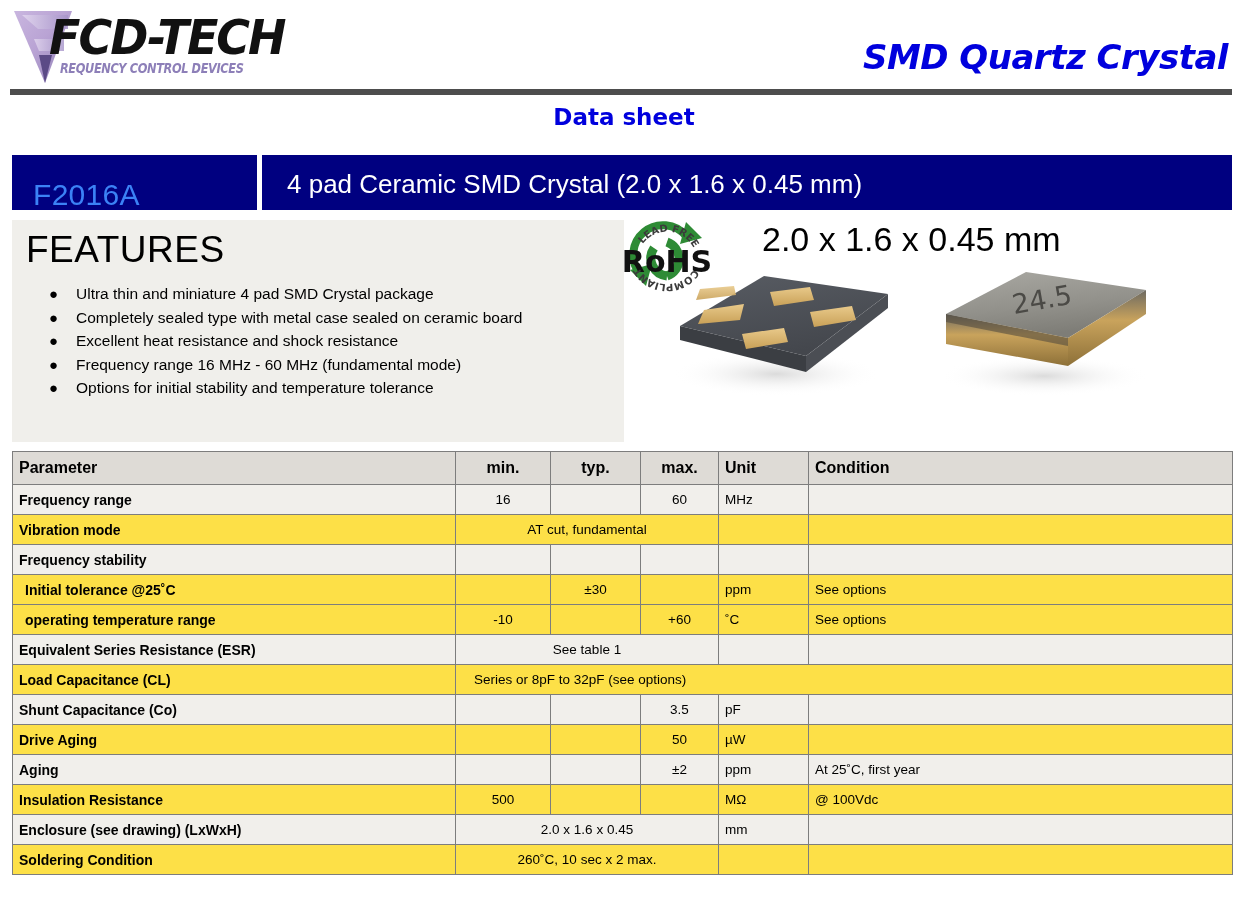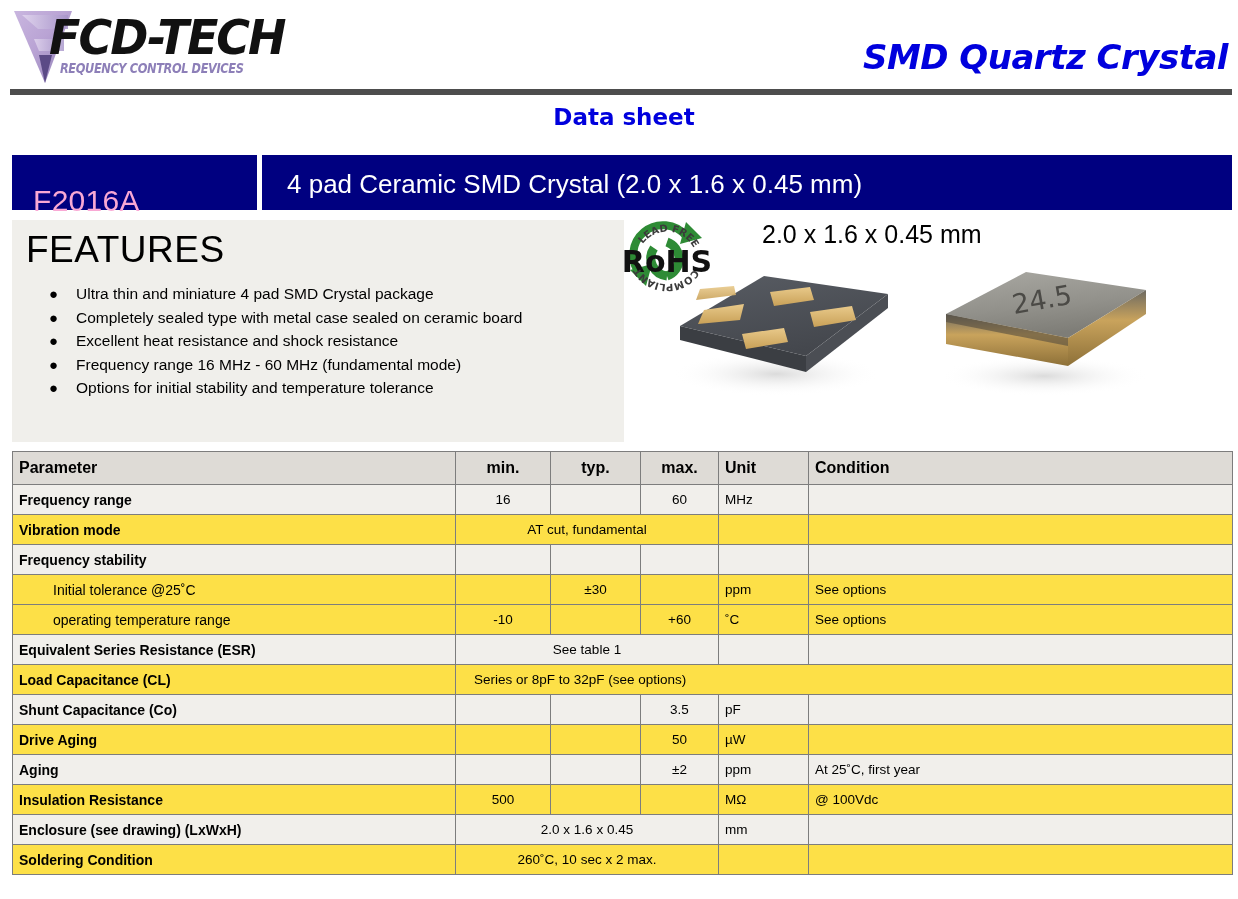--- a/index.html
+++ b/index.html
@@ -87,24 +87,25 @@
 
   
   #bar-part {
     position: absolute;
     left: 12px; top: 155px;
     width: 245px; height: 55px;
     background: #000080;
   }
   #bar-part span {
     display: block;
-    padding: 29px 0 0 21px;
+    padding: 11px 0 0 21px;
     font-size: 30px;
-    color: #f9a8d4;
+    color: #3b82f6;
     letter-spacing: 0.3px;
+    margin-top: 12px;
   }
   #bar-desc {
     position: absolute;
     left: 262px; top: 155px;
     width: 970px; height: 55px;
     background: #000080;
   }
   #bar-desc span {
     display: block;
     padding: 14px 0 0 25px;
@@ -152,21 +153,21 @@
   
   #photo-panel {
     position: absolute;
     left: 624px; top: 214px;
     width: 614px; height: 228px;
     background: #ffffff;
   }
   #dim-caption {
     position: absolute;
     left: 138px; top: 6px;
-    font-size: 25px;
+    font-size: 34px;
     color: #000000;
     white-space: nowrap;
   }
   #crystals { position: absolute; left: 0; top: 0; width: 614px; height: 228px; }
   #rohs {
     position: absolute;
     left: 527px; top: 143px;
     width: 86px; height: 85px;
   }
 
@@ -194,21 +195,21 @@
   #spec-table tr.plain td, #spec-table tr.plain th { background: #fde047; }
   #spec-table thead th {
     background: #dedbd6 !important;
     font-weight: bold;
     font-size: 16px;
     height: 32px;
     margin-top: 31px;
   }
   #spec-table thead th.ctr { text-align: center; }
   #spec-table td.param { font-weight: bold; font-size: 14px; }
-  #spec-table td.param-sub { font-weight: normal; font-size: 14px; padding-left: 40px; }
+  #spec-table td.param-sub { font-weight: bold; font-size: 14px; padding-left: 12px; }
   #spec-table td.num { text-align: center; }
   #spec-table td.unit { text-align: left; }
   #spec-table td.cond { text-align: left; }
   #spec-table td.span-ctr { text-align: center; }
 </style>
 </head>
 <body>
 
 <div id="header">
 

